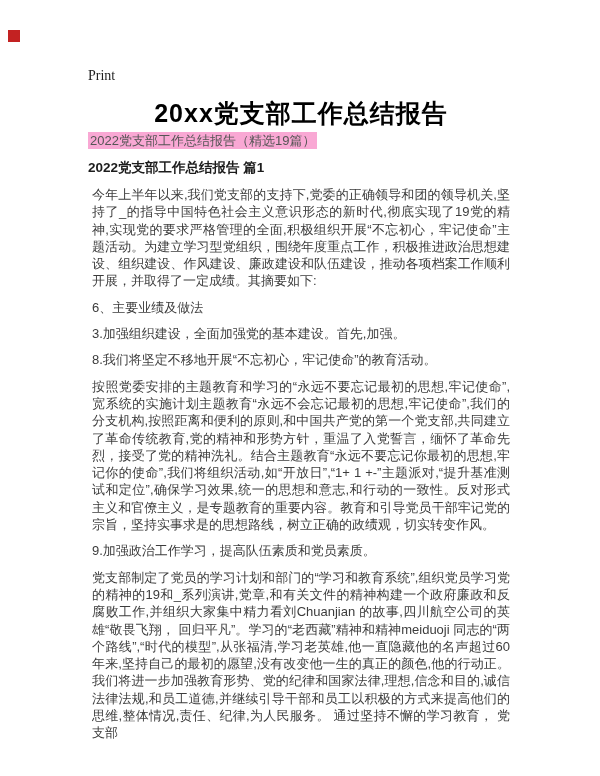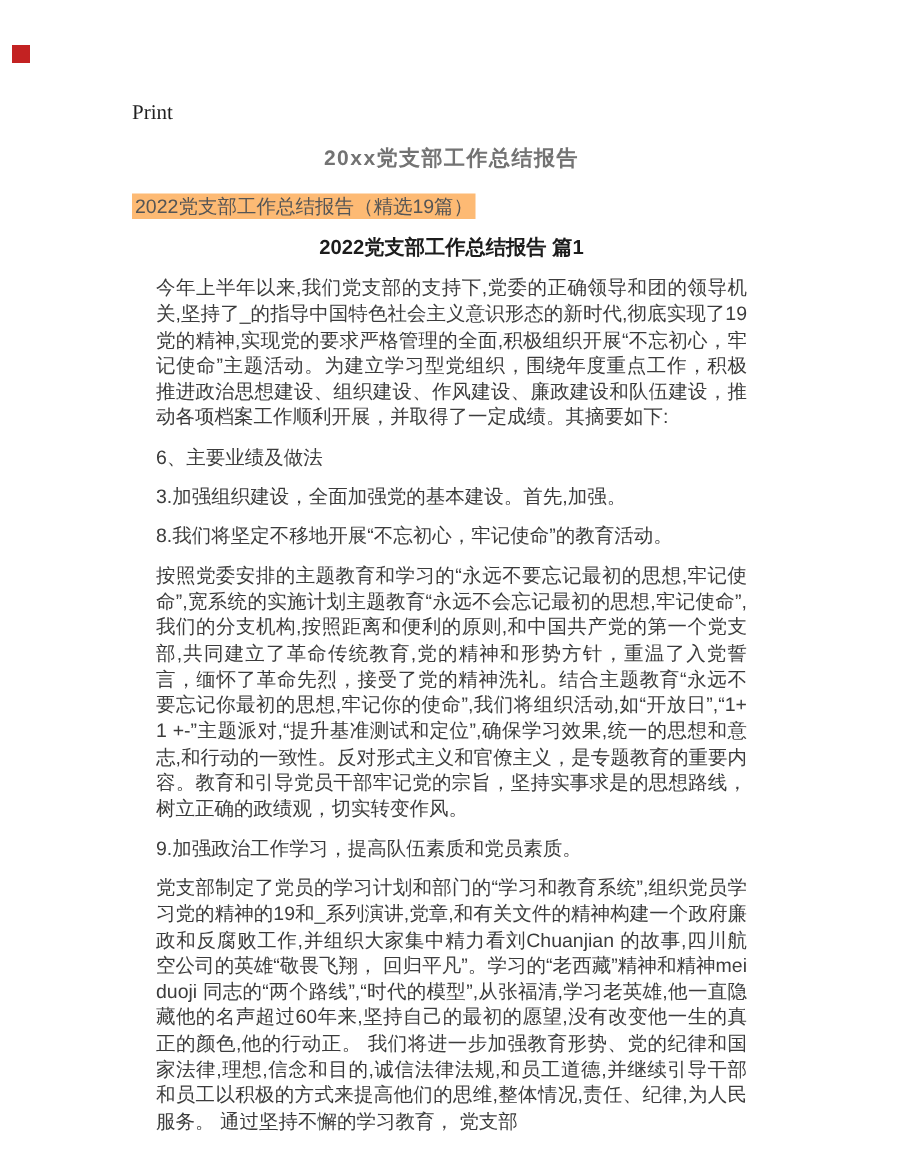--- a/index.html
+++ b/index.html
@@ -32,46 +32,45 @@
     color: #1f1f1f;
     cursor: pointer;
   }
   .content {
     position: absolute;
     left: 88px;
     top: 97px;
     width: 426px;
   }
   .doc-title {
-    margin: 0 0 14px 0;
+    margin: 0 0 2px 0;
     text-align: center;
-    font-size: 14px;
+    font-size: 25px;
     font-weight: bold;
-    color: #737373;
+    color: #000000;
     letter-spacing: 1px;
     font-family: "Liberation Sans", sans-serif;
   }
   .doc-subtitle {
     margin: 0 0 9px 0;
     font-size: 13px;
     color: #555555;
   }
   .doc-subtitle span {
-    background: #fdba74;
+    background: #f9a8d4;
     padding: 1px 2px;
   }
   .section-heading {
     margin: 8px 0 0 0;
     font-size: 13.5px;
     font-weight: bold;
     color: #1c1c1c;
-    text-align: center;
   }
   .body-text p {
-    margin: 9px 16px;
+    margin: 9px 4px;
     font-size: 13px;
     line-height: 17.3px;
     text-align: justify;
     color: #3c3c3c;
     word-break: break-all;
   }
 </style>
 </head>
 <body>
 

